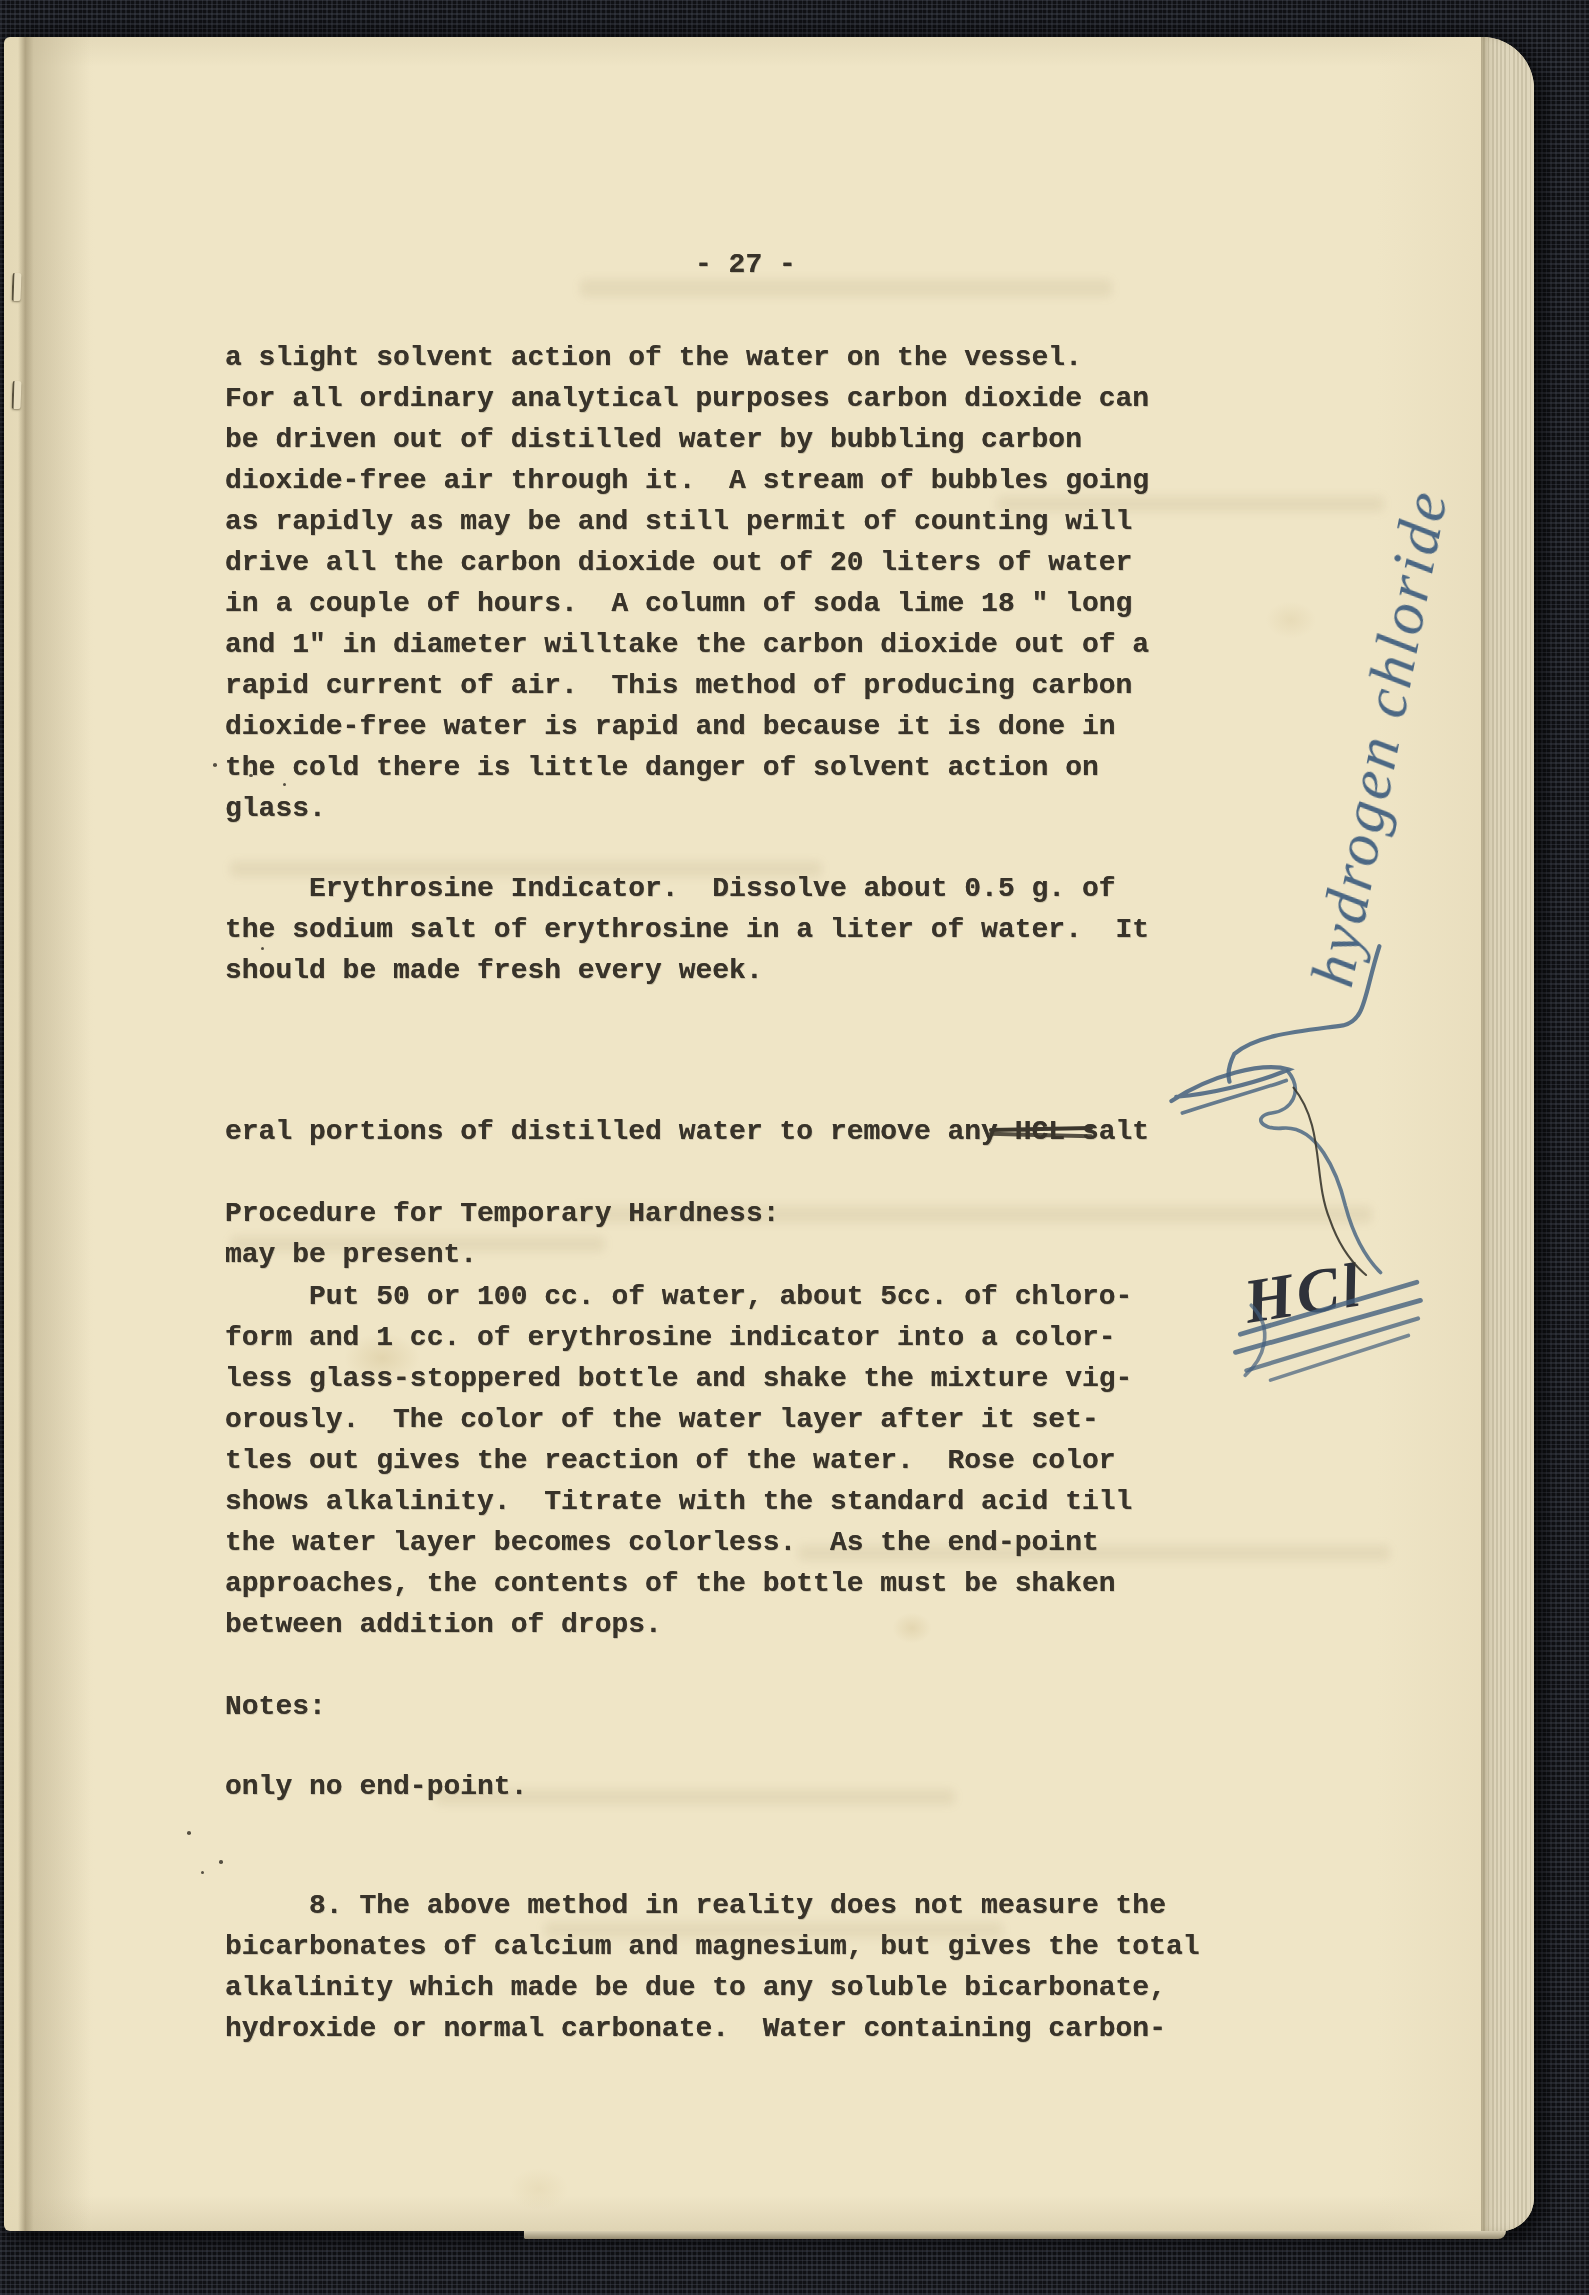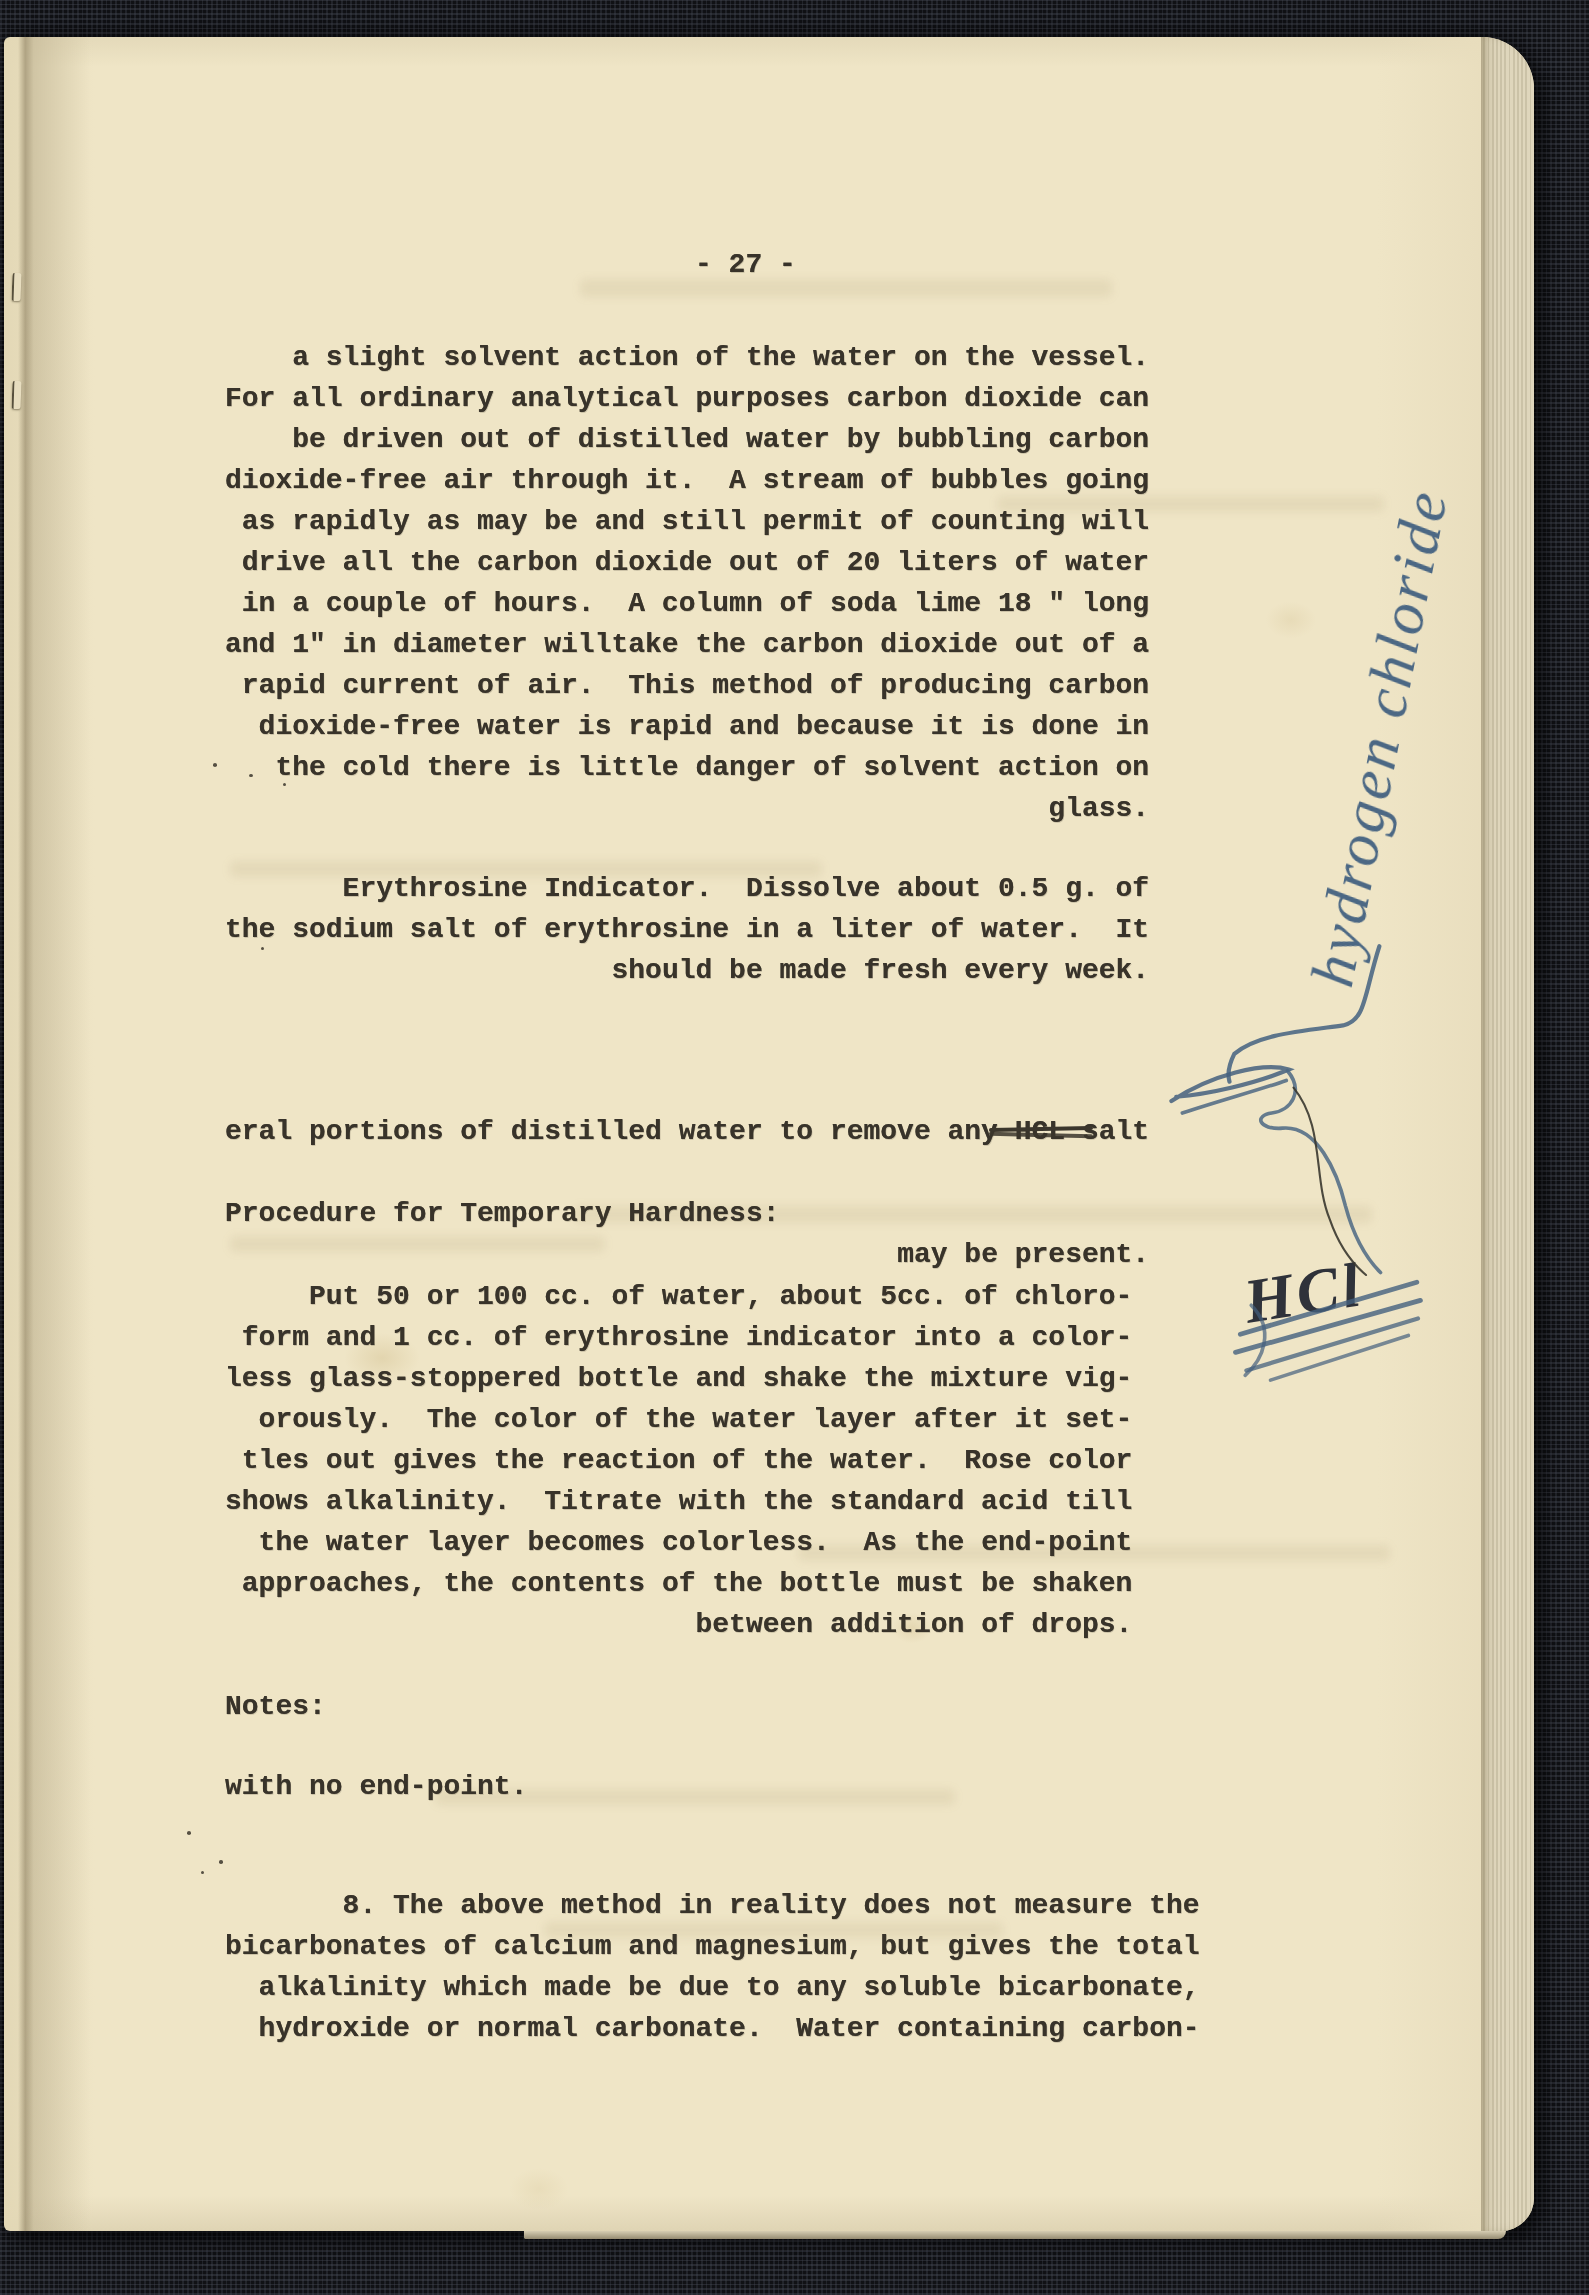--- a/index.html
+++ b/index.html
@@ -63,21 +63,21 @@
   .typed{
     position:absolute;
     font-family:"Liberation Mono", monospace;
     font-weight:700;
     font-size:28px; line-height:41px;
     color:#38332a;
     white-space:pre;
     text-shadow:0 0 0.6px rgba(45,40,28,.6), 0.6px 0.6px 0 rgba(45,40,28,.18);
     letter-spacing:0;
   }
-  .tline{ white-space:pre;text-align:right; }
+  .tline{ white-space:pre; }
   .struck{ position:relative; display:inline-block; }
   .struck::before, .struck::after{
     content:""; position:absolute; left:-25.4px; right:-28px; height:4.2px;
     background:#3b362c; border-radius:1.8px;
   }
   .struck::before{ top:16.3px; transform:rotate(-1.2deg); }
   .struck::after{ top:22px; transform:rotate(1.4deg); opacity:.85; }
 
   
   .hand{
@@ -141,21 +141,21 @@
   <div class="tline"><span>eral portions of distilled water to remove any </span><span class="struck">HCL</span><span> salt</span></div>
   <div class="tline">may be present.</div>
 </div>
 
 <div class="typed" style="left:225px;top:1193px">Procedure for Temporary Hardness:</div>
 
 <div class="typed" style="left:225px;top:1276px"><div class="tline">     Put 50 or 100 cc. of water, about 5cc. of chloro-</div><div class="tline">form and 1 cc. of erythrosine indicator into a color-</div><div class="tline">less glass-stoppered bottle and shake the mixture vig-</div><div class="tline">orously.  The color of the water layer after it set-</div><div class="tline">tles out gives the reaction of the water.  Rose color</div><div class="tline">shows alkalinity.  Titrate with the standard acid till</div><div class="tline">the water layer becomes colorless.  As the end-point</div><div class="tline">approaches, the contents of the bottle must be shaken</div><div class="tline">between addition of drops.</div></div>
 
 <div class="typed" style="left:225px;top:1686px">Notes:</div>
 
-<div class="typed" style="left:225px;top:1766px"><div class="tline">with no end-point.</div></div>
+<div class="typed" style="left:225px;top:1766px"><div class="tline">only no end-point.</div></div>
 
 <div class="typed" style="left:225px;top:1885px"><div class="tline">     8. The above method in reality does not measure the</div><div class="tline">bicarbonates of calcium and magnesium, but gives the total</div><div class="tline">alkalinity which made be due to any soluble bicarbonate,</div><div class="tline">hydroxide or normal carbonate.  Water containing carbon-</div></div>
 
 <div class="hand margin-note">hydrogen chloride</div>
 
 <div class="hand hcl-note">HCl</div>
 
 <svg class="annot" width="1590" height="2295" viewBox="0 0 2630 3798">
 
   <path d="M 2282 1566 C 2256 1648 2260 1688 2222 1697 C 2148 1707 2080 1712 2042 1744 C 2034 1760 2030 1776 2034 1790" fill="none" stroke="#4c6884" stroke-width="7" stroke-linecap="round" opacity="0.9"></path>

